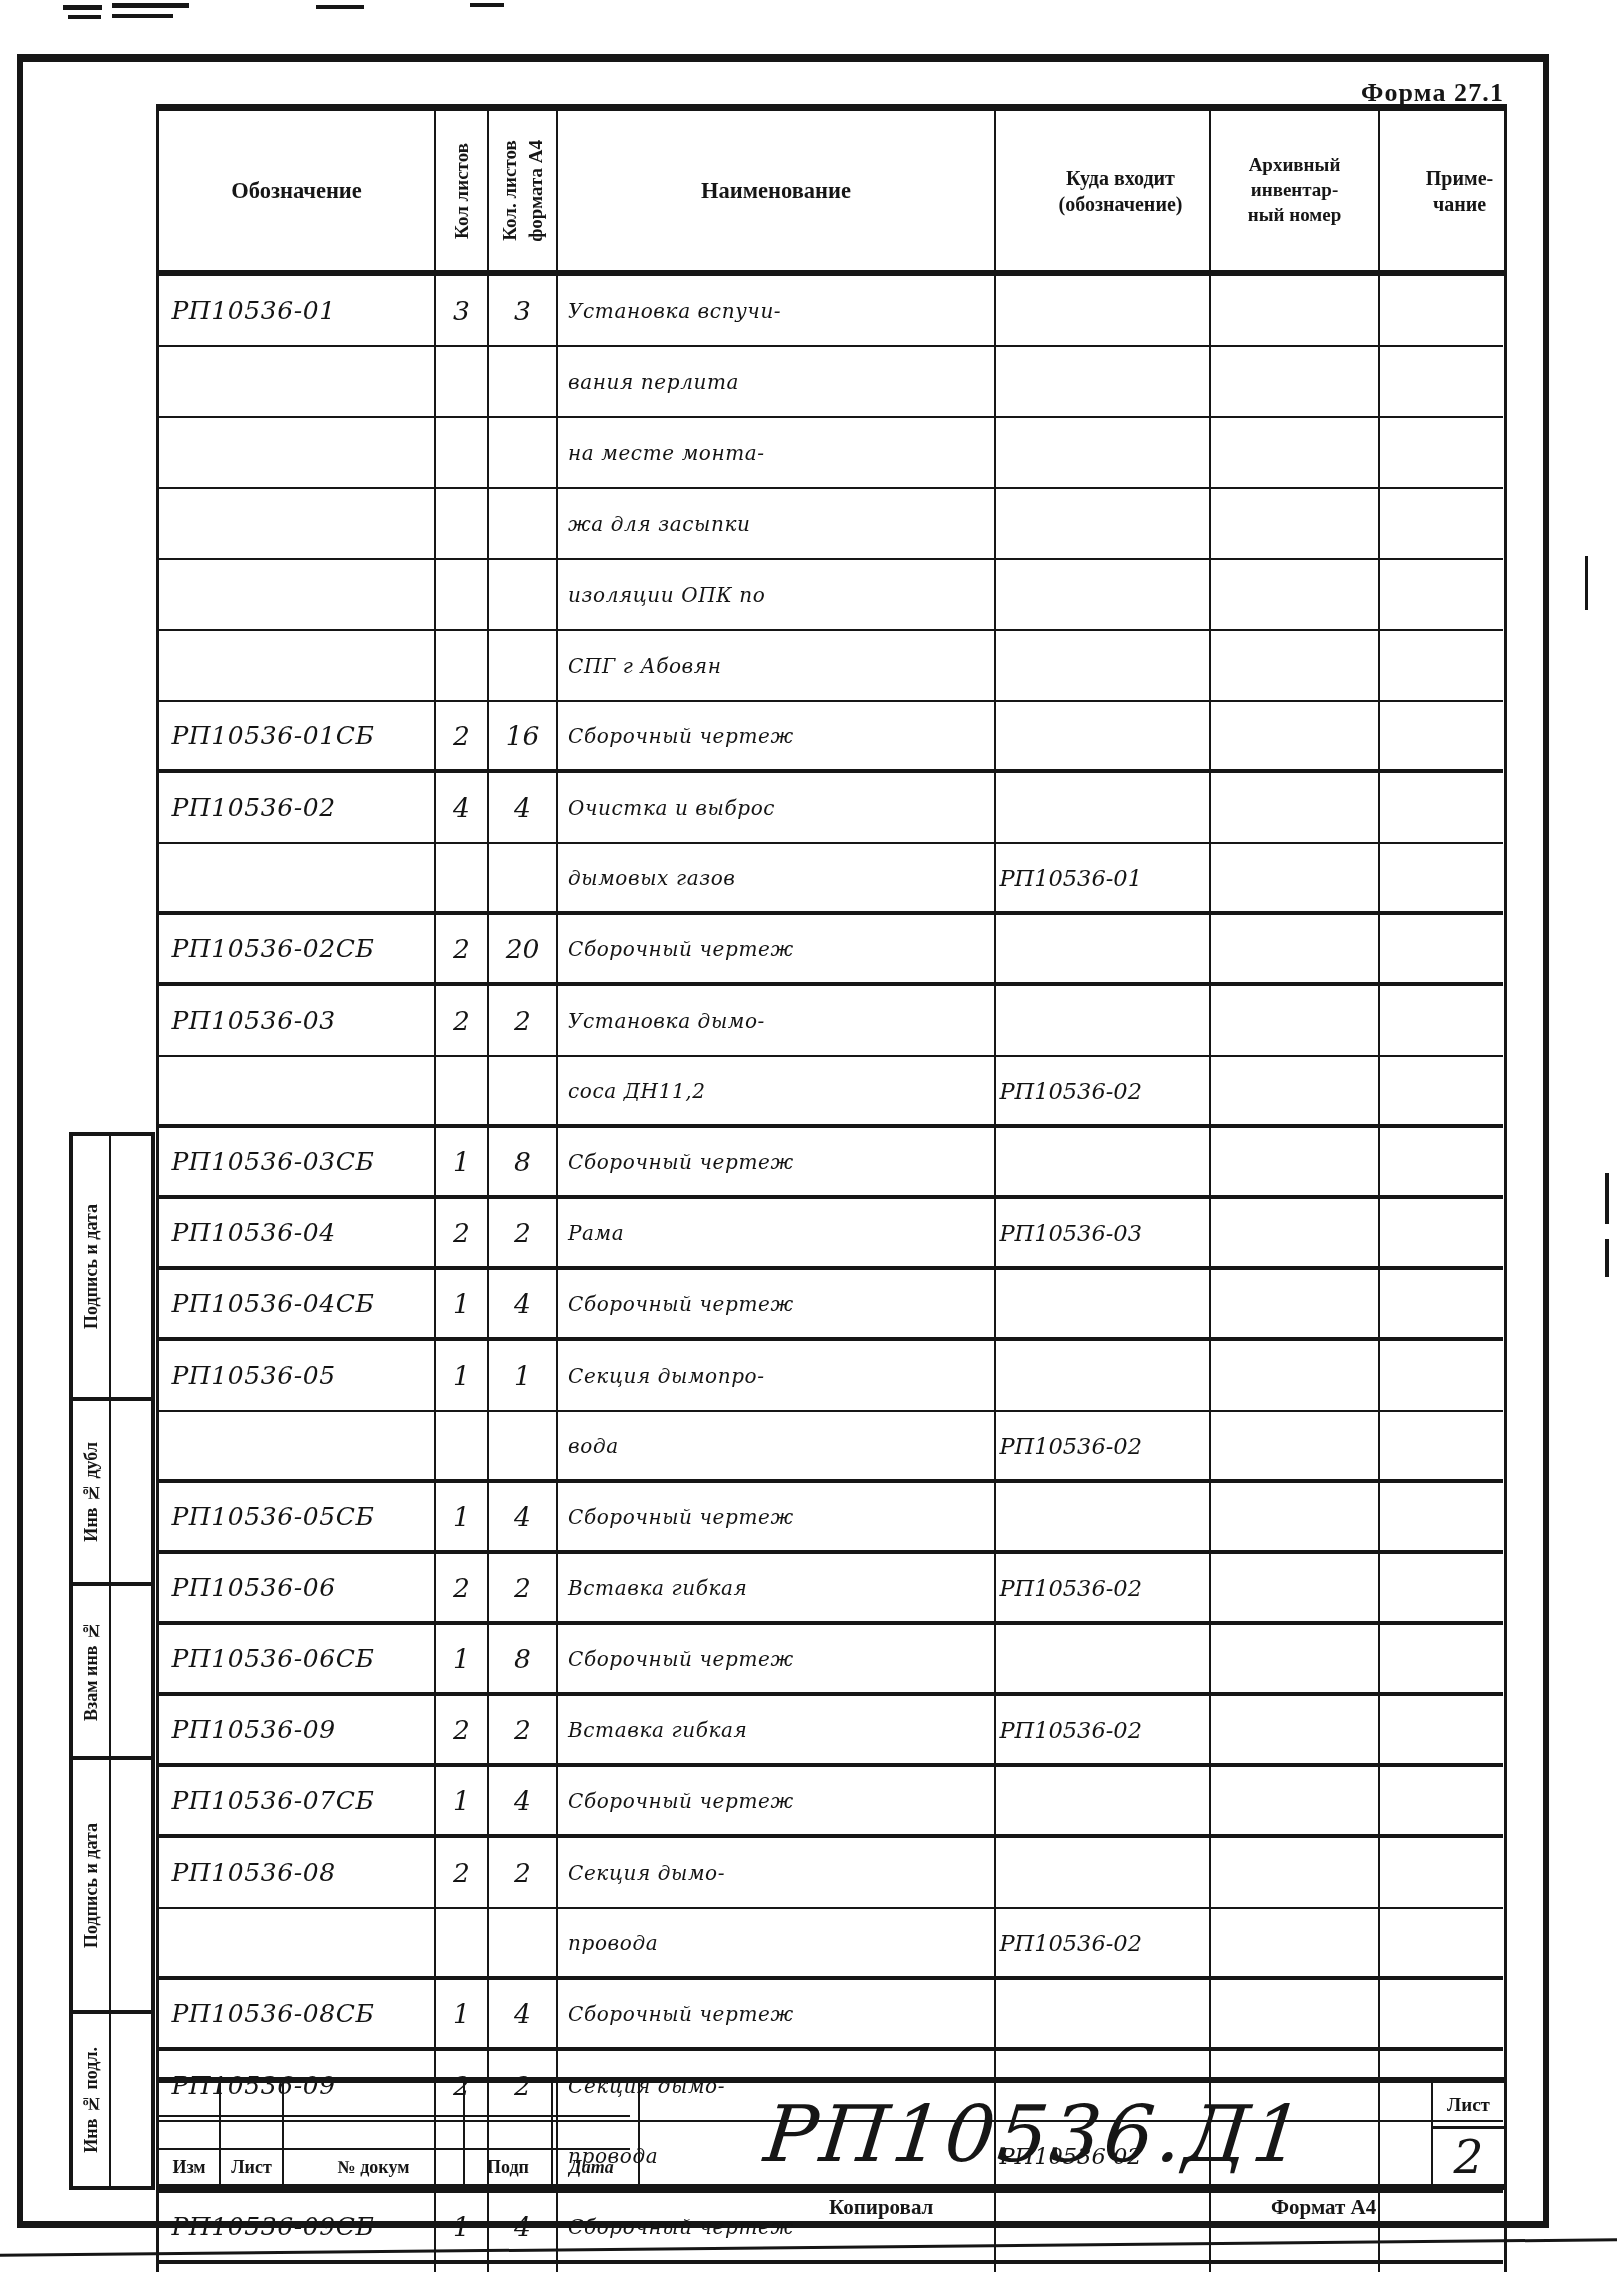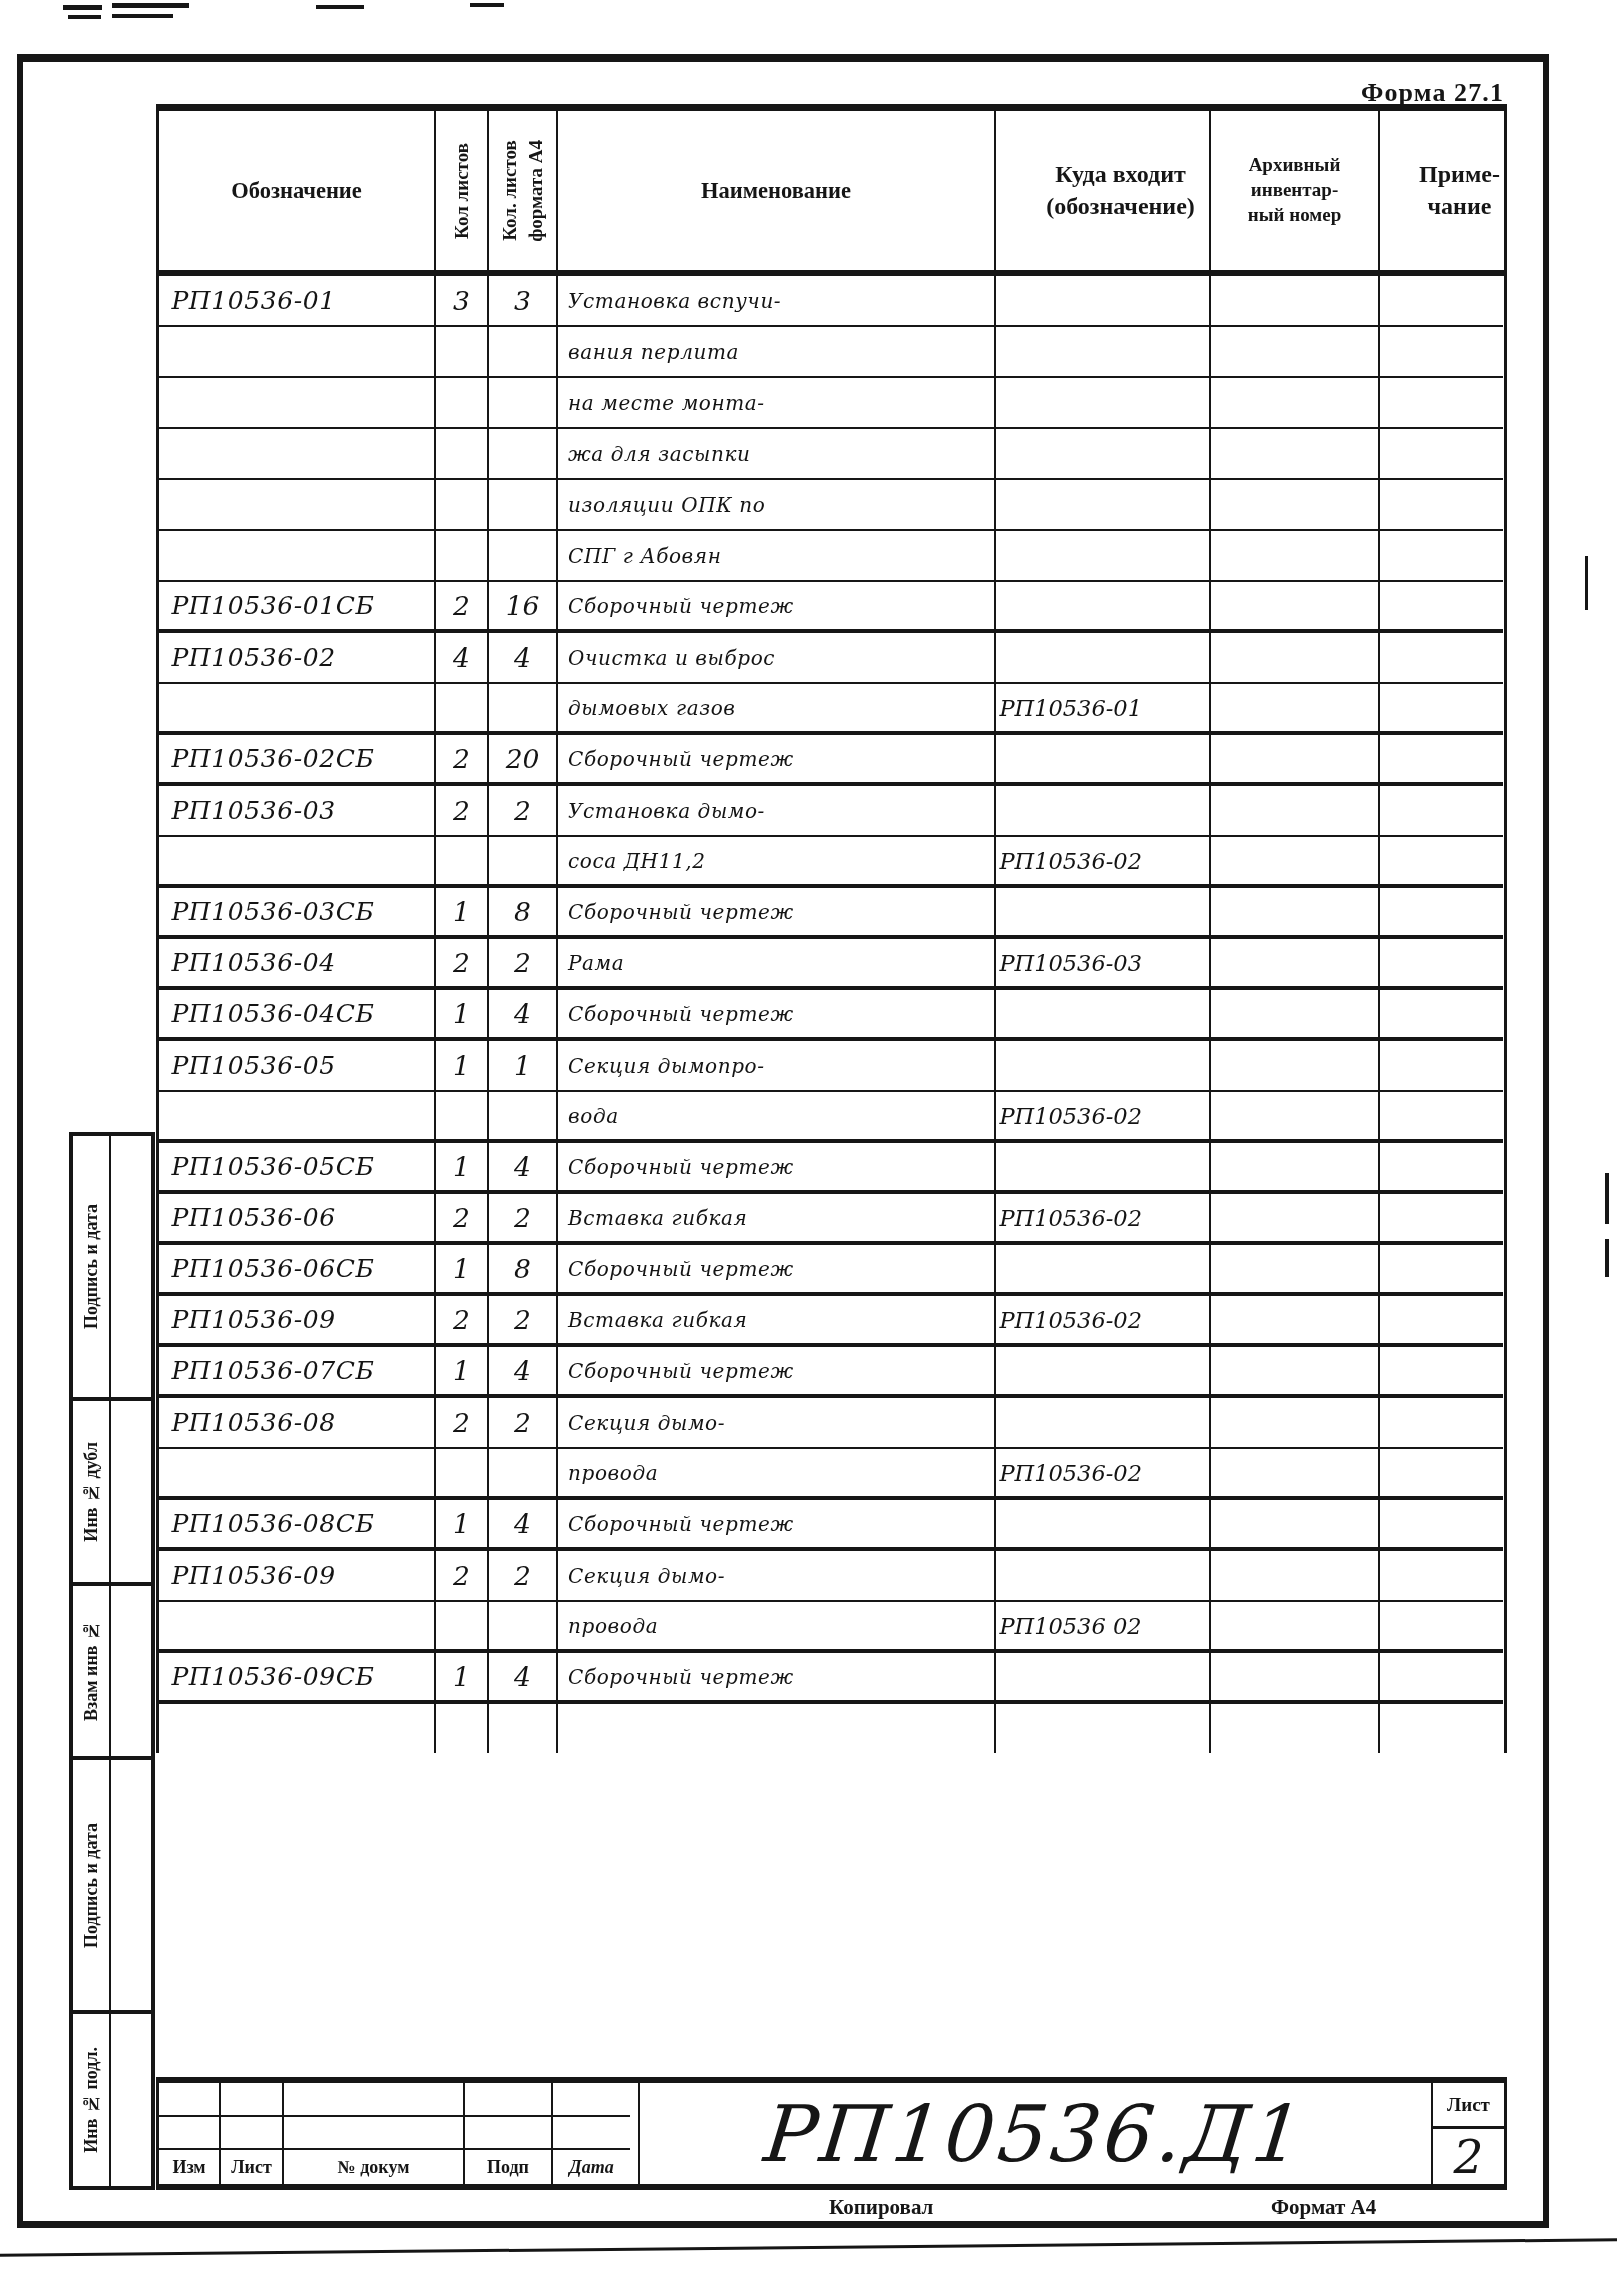--- a/index.html
+++ b/index.html
@@ -20,23 +20,23 @@
   .form-label { position:absolute; top:78px; right:114px; font-size:26px; font-weight:bold; letter-spacing:1.1px; }
   
   .doc-table { position:absolute; left:156px; top:104px; width:1351px;
     border-left:3.4px solid var(--ink); border-right:3.4px solid var(--ink); border-top:7.3px solid var(--ink); }
   .thead { display:grid; grid-template-columns:277px 53px 69px 438px 215px 169px 123px;
     height:165px; border-bottom:6.8px solid var(--ink); }
   .th { border-right:2.8px solid var(--ink); display:flex; align-items:center; justify-content:center;
     font-weight:bold; font-size:22.5px; text-align:center; white-space:pre-line; line-height:1.3; }
   .th:last-child { border-right:none; }
   .th .vert { writing-mode:vertical-rl; transform:rotate(180deg); font-size:19px; line-height:1.35; white-space:pre-line; }
-  .th.small { font-size:24px;margin-left:36px; }
+  .th.small { font-size:20px;margin-left:36px; }
   .th.smaller { font-size:19px; }
-  .tr { display:grid; grid-template-columns:277px 53px 69px 438px 215px 169px 123px; height:51px; }
+  .tr { display:grid; grid-template-columns:277px 53px 69px 438px 215px 169px 123px; height:71px; }
   .tr:last-child { height:49px; }
   .td { border-right:2.8px solid var(--ink); border-bottom:2.8px solid var(--ink);
     display:flex; align-items:center; overflow:visible; white-space:nowrap;
     font-family:"DejaVu Serif","Liberation Serif",serif; font-style:italic; color:#141414; }
   .td:last-child { border-right:none; }
   .tr.thick .td { border-bottom-width:4.5px; }
   .tr:last-child .td { border-bottom:none; }
   .td.c1 { padding-left:12.4px; font-size:25px; letter-spacing:0.6px; }
   .td.c2, .td.c3 { justify-content:center; font-size:26.5px; }
   .td.c4 { padding-left:10px; font-size:20px; letter-spacing:0.6px; }

